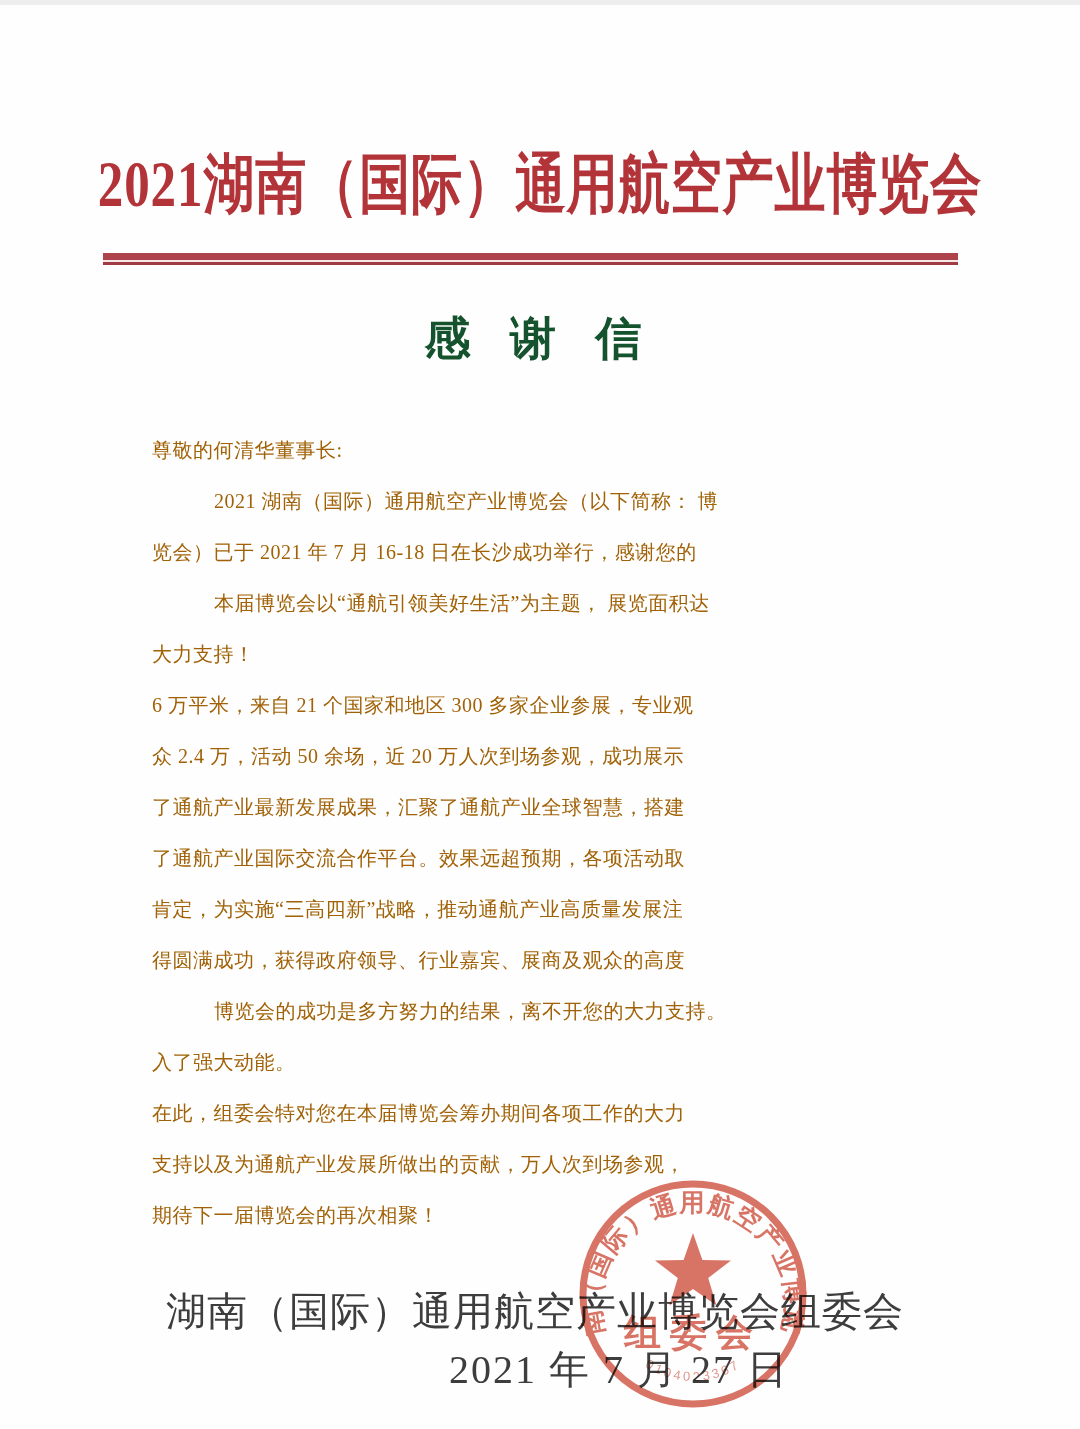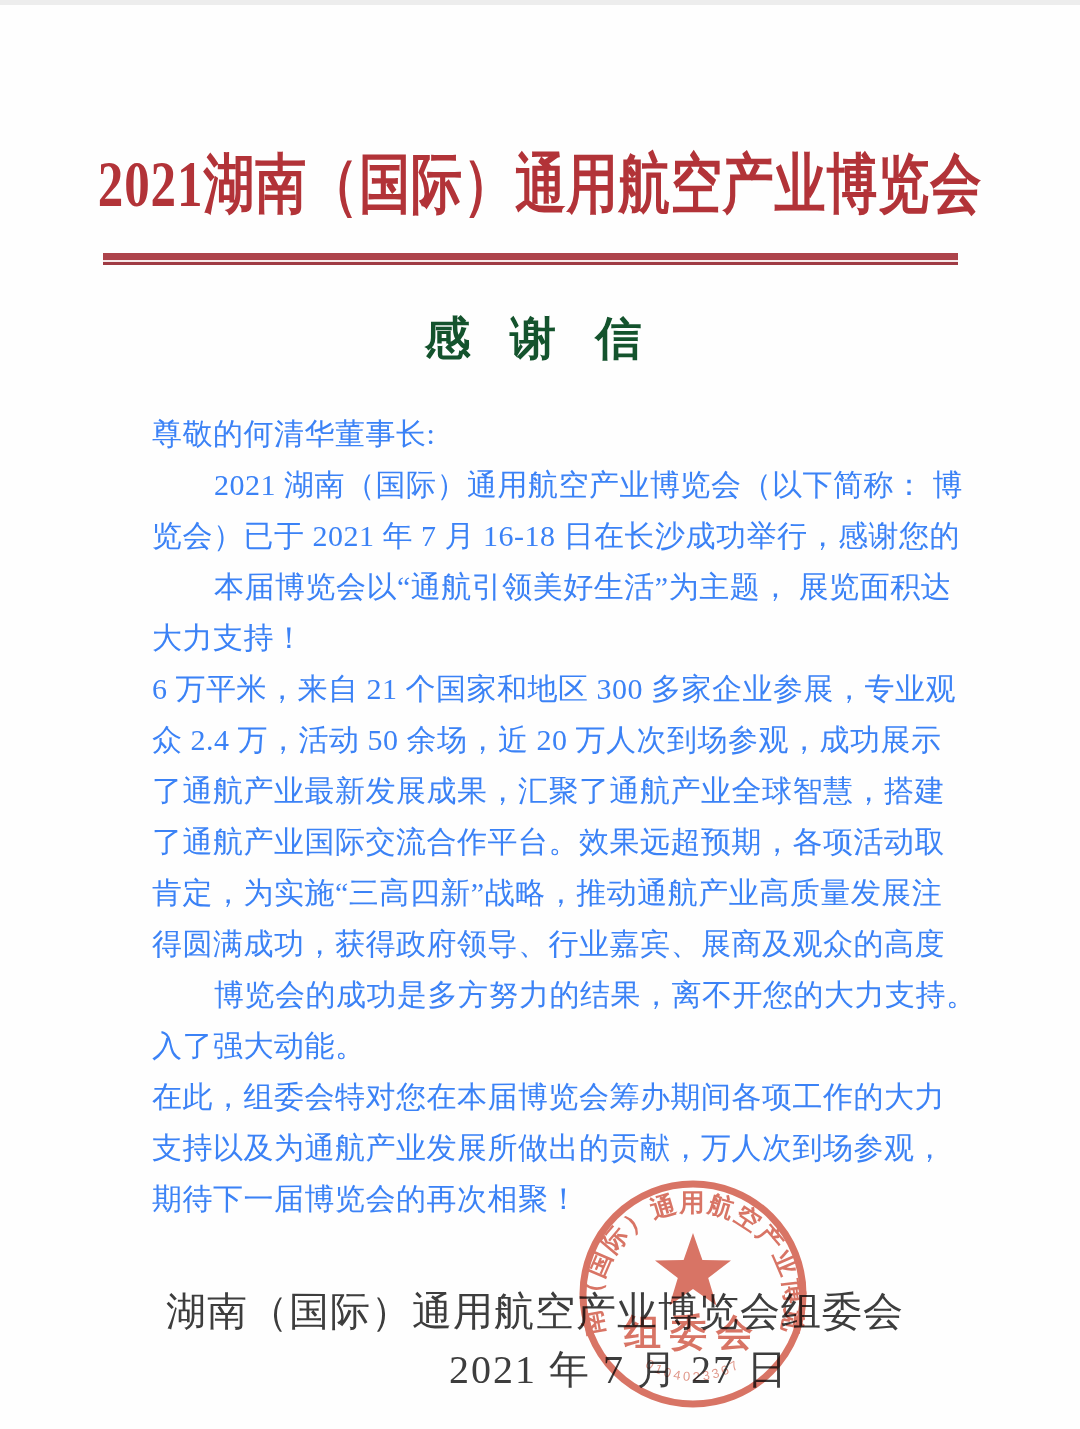--- a/index.html
+++ b/index.html
@@ -61,25 +61,25 @@
     left: 0;
     width: 100%;
     text-align: center;
     font-size: 46px;
     font-weight: 700;
     color: #14532d;
     letter-spacing: 14px;
   }
   .letter-body {
     position: absolute;
-    top: 408px;
+    top: 425px;
     left: 152px;
     width: 792px;
-    font-size: 30px;
-    color: #3b82f6;
+    font-size: 20px;
+    color: #a16207;
   }
   .body-line {
     height: 51px;
     line-height: 51px;
     white-space: nowrap;
     letter-spacing: 0.5px;
   }
   .body-line.indent {
     padding-left: 62px;
   }

